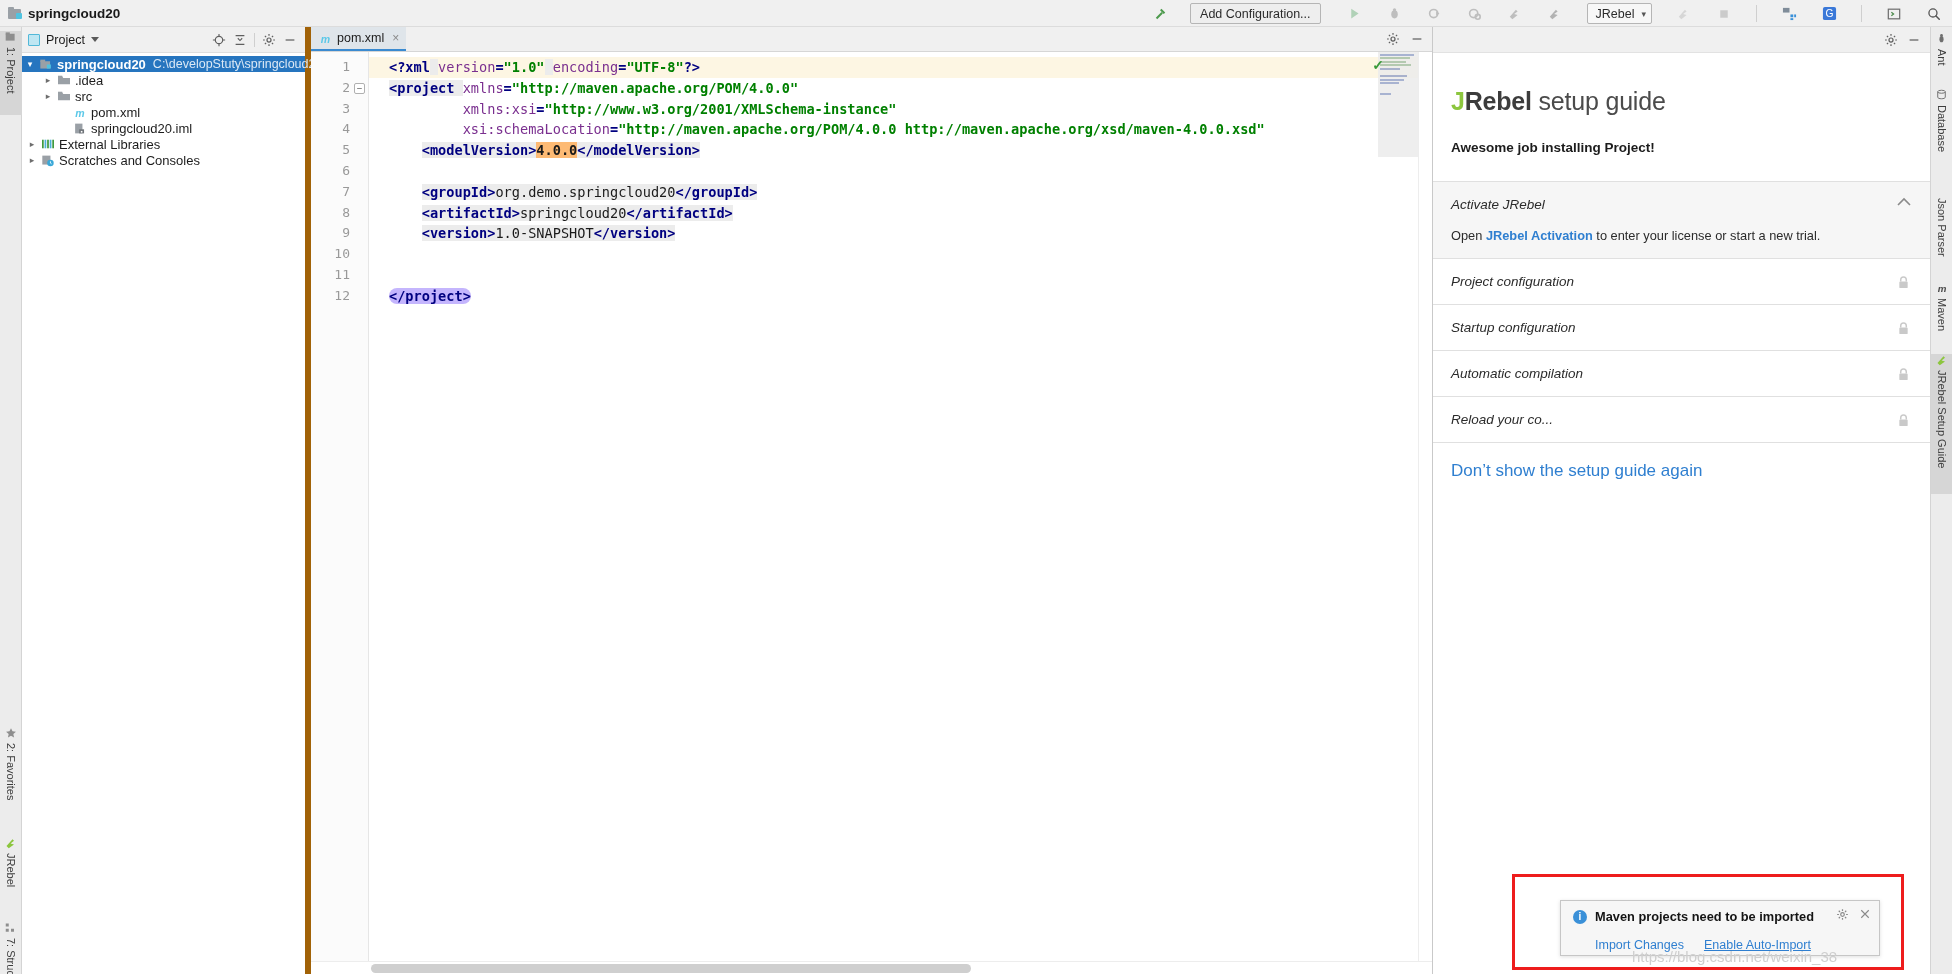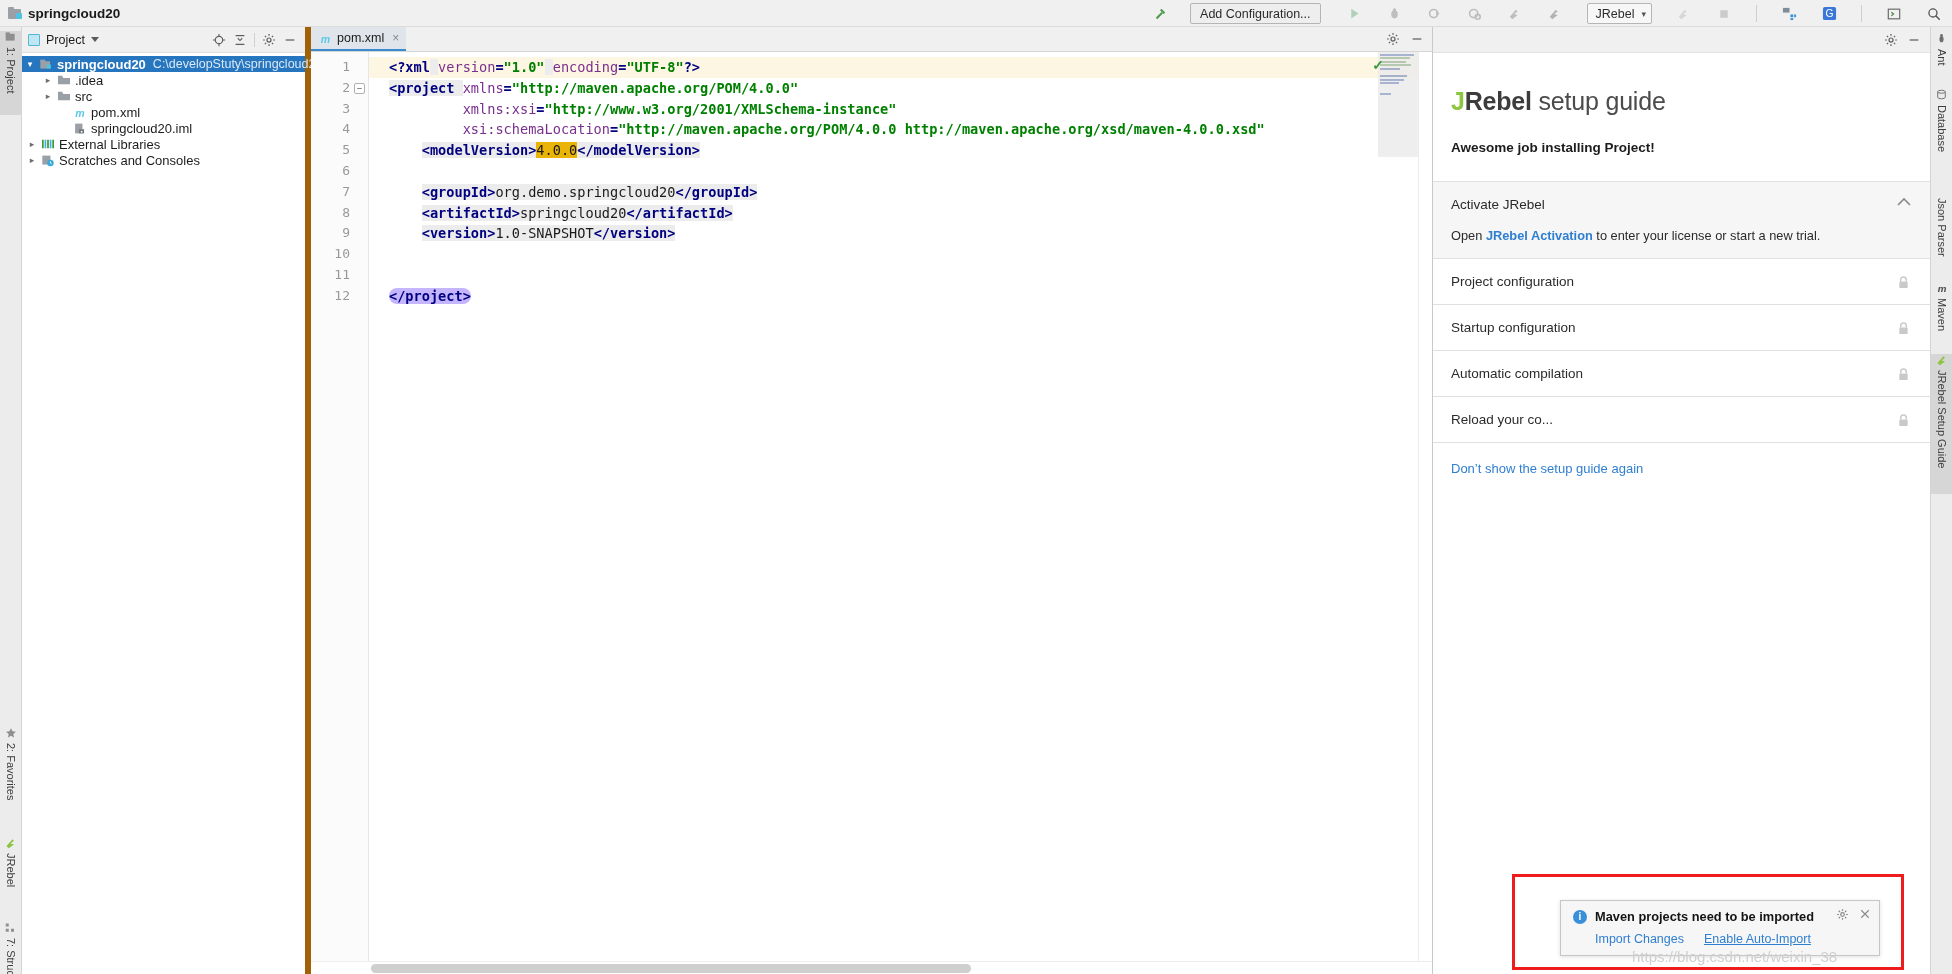--- a/index.html
+++ b/index.html
@@ -155,45 +155,45 @@
   }
   .jr-head { height: 26px; background: #f0f0f0; display: flex; align-items: center; justify-content: flex-end; gap: 9px; padding-right: 9px; border-bottom: 1px solid #e2e2e2; color: #5f5f5f; }
   .jr-title { padding: 34px 0 0 18px; font-size: 25px; color: #4b4b4b; letter-spacing: -.2px; }
   .jr-title b { color: #3c3c3c; font-weight: bold; }
   .jr-title .j { color: #8cc63e; font-weight: bold; }
   .jr-sub { padding: 22px 18px 24px 18px; font-size: 13.5px; font-weight: bold; line-height: 19px; color: #1c1c1c; }
   .jr-item {
     border-top: 1px solid #e0e0e0; padding: 15px 18px; position: relative;
   }
   .jr-item.open { background: #f6f6f6; }
-  .jr-item .lbl { font-size: 13.5px; color: #2b2b2b; }
+  .jr-item .lbl { font-size: 13.5px; color: #2b2b2b; font-style: italic; }
   .jr-item .desc { margin-top: 16px; font-size: 12.8px; color: #2b2b2b; }
   .jr-item .desc a { color: #2f7fd0; font-weight: bold; text-decoration: none; }
   .jr-lock { position: absolute; right: 20px; top: 16px; opacity: .45; }
   .jr-chev { position: absolute; right: 18px; top: 15px; color: #7a7a7a; }
   .jr-foot { border-top: 1px solid #e0e0e0; padding: 18px; }
-  .jr-foot a { color: #2f7fd0; font-size: 13px; text-decoration: none; }
+  .jr-foot a { color: #2f7fd0; font-size: 17px; text-decoration: none; }
 
   
   .stripe-right { width: 22px; background: #ececec; border-left: 1px solid #d4d4d4; position: relative; flex: none; }
 
   
   .redbox {
     position: absolute; left: 1512px; top: 874px; width: 392px; height: 96px;
     border: 3px solid #ee1c1c; background: transparent; z-index: 40;
   }
   .balloon {
     position: absolute; left: 1560px; top: 900px; width: 320px; height: 56px;
     background: #f6f6f6; border: 1px solid #c6c6c6; z-index: 41;
     box-shadow: 0 1px 4px rgba(0,0,0,.13); padding: 8px 10px 0 12px;
   }
   .balloon .row1 { display: flex; align-items: center; gap: 8px; }
   .balloon .i-ico { width: 14px; height: 14px; border-radius: 50%; background: #3a90d8; color: #fff; font-size: 10px; font-weight: bold; display:flex; align-items:center; justify-content:center; flex: none;}
   .balloon .b-title { font-weight: bold; font-size: 12.8px; color: #141414; }
-  .balloon .acts { margin-top: 8px; padding-left: 22px; display: flex; gap: 20px; }
+  .balloon .acts { margin-top: 14px; padding-left: 22px; display: flex; gap: 20px; }
   .balloon .acts a { color: #2f7fd0; font-size: 12.5px; text-decoration: none; }
   .balloon .acts a.ul { text-decoration: underline; }
   .balloon .bctrl { position: absolute; right: 8px; top: 7px; display: flex; gap: 10px; color: #8a8a8a; }
   .watermark {
     position: absolute; left: 1632px; top: 948px; font-size: 15px; color: #cfcfcf; z-index: 42;
     white-space: nowrap; font-family: "Liberation Sans", sans-serif;
   }
   svg { display:block; }
 </style>
 </head>
@@ -507,21 +507,21 @@
           <div class="gline">11</div>
           <div class="gline">12</div>
           <div class="fold" style="top:31px;">−</div>
         </div>
 
         <div class="code" id="code-lines">
             <div class="cline hl"><span class="k-punct">&lt;?xml</span><span class="k-txt" style="background: rgb(236, 236, 236);"> </span><span class="k-attr">version</span><span class="k-punct">=</span><span class="k-str">"1.0"</span><span class="k-txt" style="background: rgb(236, 236, 236);"> </span><span class="k-attr">encoding</span><span class="k-punct">=</span><span class="k-str">"UTF-8"</span><span class="k-punct">?&gt;</span></div>
             <div class="cline"><span class="k-tag" style="background: rgb(236, 236, 236);">&lt;project</span><span class="k-txt" style="background: rgb(236, 236, 236);"> </span><span class="k-attr">xmlns</span><span class="k-punct">=</span><span class="k-str">"http://maven.apache.org/POM/4.0.0"</span></div>
             <div class="cline"><span>         </span><span class="k-attr">xmlns:xsi</span><span class="k-punct">=</span><span class="k-str">"http://www.w3.org/2001/XMLSchema-instance"</span></div>
             <div class="cline"><span>         </span><span class="k-attr">xsi:schemaLocation</span><span class="k-punct">=</span><span class="k-str">"http://maven.apache.org/POM/4.0.0 http://maven.apache.org/xsd/maven-4.0.0.xsd"</span></div>
-            <div class="cline"><span>    </span><span class="k-tag" style="background: rgb(236, 236, 236);">&lt;modelVersion&gt;</span><span class="k-txt" style="background: #eab308;">4.0.0</span><span class="k-tag" style="background: rgb(236, 236, 236);">&lt;/modelVersion&gt;</span></div>
+            <div class="cline"><span>    </span><span class="k-tag" style="background: rgb(236, 236, 236);">&lt;modelVersion&gt;</span><span class="k-txt" style="background: #fdba74; font-weight: bold;">4.0.0</span><span class="k-tag" style="background: rgb(236, 236, 236);">&lt;/modelVersion&gt;</span></div>
             <div class="cline"></div>
             <div class="cline"><span>    </span><span class="k-tag" style="background: rgb(236, 236, 236);">&lt;groupId&gt;</span><span class="k-txt" style="background: rgb(236, 236, 236);">org.demo.springcloud20</span><span class="k-tag" style="background: rgb(236, 236, 236);">&lt;/groupId&gt;</span></div>
             <div class="cline"><span>    </span><span class="k-tag" style="background: rgb(236, 236, 236);">&lt;artifactId&gt;</span><span class="k-txt" style="background: rgb(236, 236, 236);">springcloud20</span><span class="k-tag" style="background: rgb(236, 236, 236);">&lt;/artifactId&gt;</span></div>
             <div class="cline"><span>    </span><span class="k-tag" style="background: rgb(236, 236, 236);">&lt;version&gt;</span><span class="k-txt" style="background: rgb(236, 236, 236);">1.0-SNAPSHOT</span><span class="k-tag" style="background: rgb(236, 236, 236);">&lt;/version&gt;</span></div>
             <div class="cline"></div>
             <div class="cline"></div>
             <div class="cline"><span class="k-tag" style="background: #c4b5fd; border-radius: 8px;">&lt;/project&gt;</span></div>
           </div>
 
         <div class="minimap">

